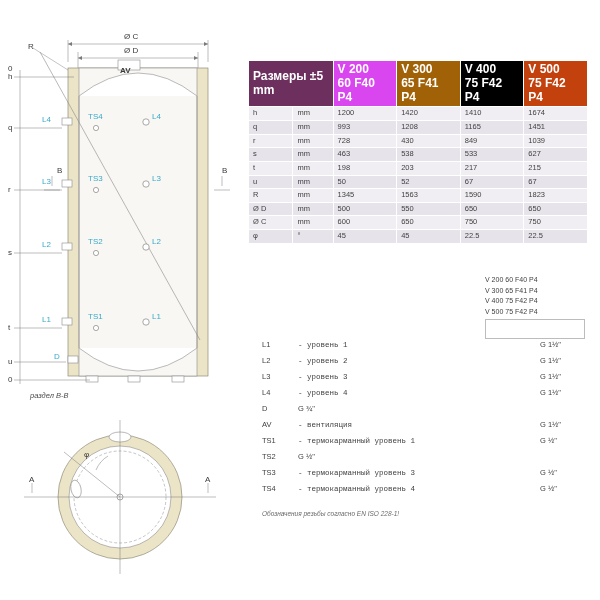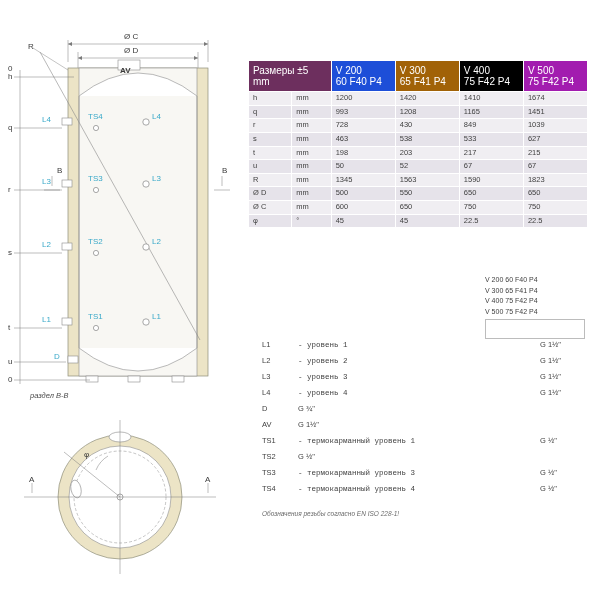--- a/index.html
+++ b/index.html
@@ -26,28 +26,28 @@
     position:absolute;left:248px;top:60px;width:340px;
     border-collapse:collapse;font-size:7.5px;
   }
   #spec-table th,#spec-table td{
     border:1px solid #ffffff;
     padding:2px 4px;
     text-align:left;
     line-height:1.15;
   }
   #spec-table thead th{
-    color:#ffffff;font-weight:normal;font-size:10px;
+    color:#ffffff;font-weight:bold;font-size:12px;
     vertical-align:middle;height:26px;
   }
   .th-title{background:#6d2f5e;}
-  .th-v200{background:#1d4ed8;}
+  .th-v200{background:#d946ef;}
   .th-v300{background:#a16207;}
   .th-v400{background:#000000;}
-  .th-v500{background:#a21caf;}
+  .th-v500{background:#c2410c;}
   #spec-table tbody td{background:#f0eef2;color:#3f3f3f;}
   #spec-table tbody tr:nth-child(even) td{background:#e6e3ea;}
   .col-sym{width:40px;}
   .col-unit{width:34px;}
   .col-val{width:66px;}
 
   
   #variants{
     position:absolute;left:485px;top:275px;width:100px;
     font-size:7px;line-height:1.5;color:#3f3f3f;
@@ -350,20 +350,21 @@
       <span class="code">L4</span>
       <span class="desc">- уровень 4</span>
       <span class="thread">G 1½"</span>
     </div>
     <div class="row">
       <span class="code">D</span>
       <span class="thread">G ¾"</span>
     </div>
     <div class="row">
       <span class="code">AV</span>
+      <span class="desc">- вентиляция</span>
       <span class="thread">G 1½"</span>
     </div>
     <div class="row">
       <span class="code">TS1</span>
       <span class="desc">- термокарманный уровень 1</span>
       <span class="thread">G ½"</span>
     </div>
     <div class="row">
       <span class="code">TS2</span>
       <span class="thread">G ½"</span>

